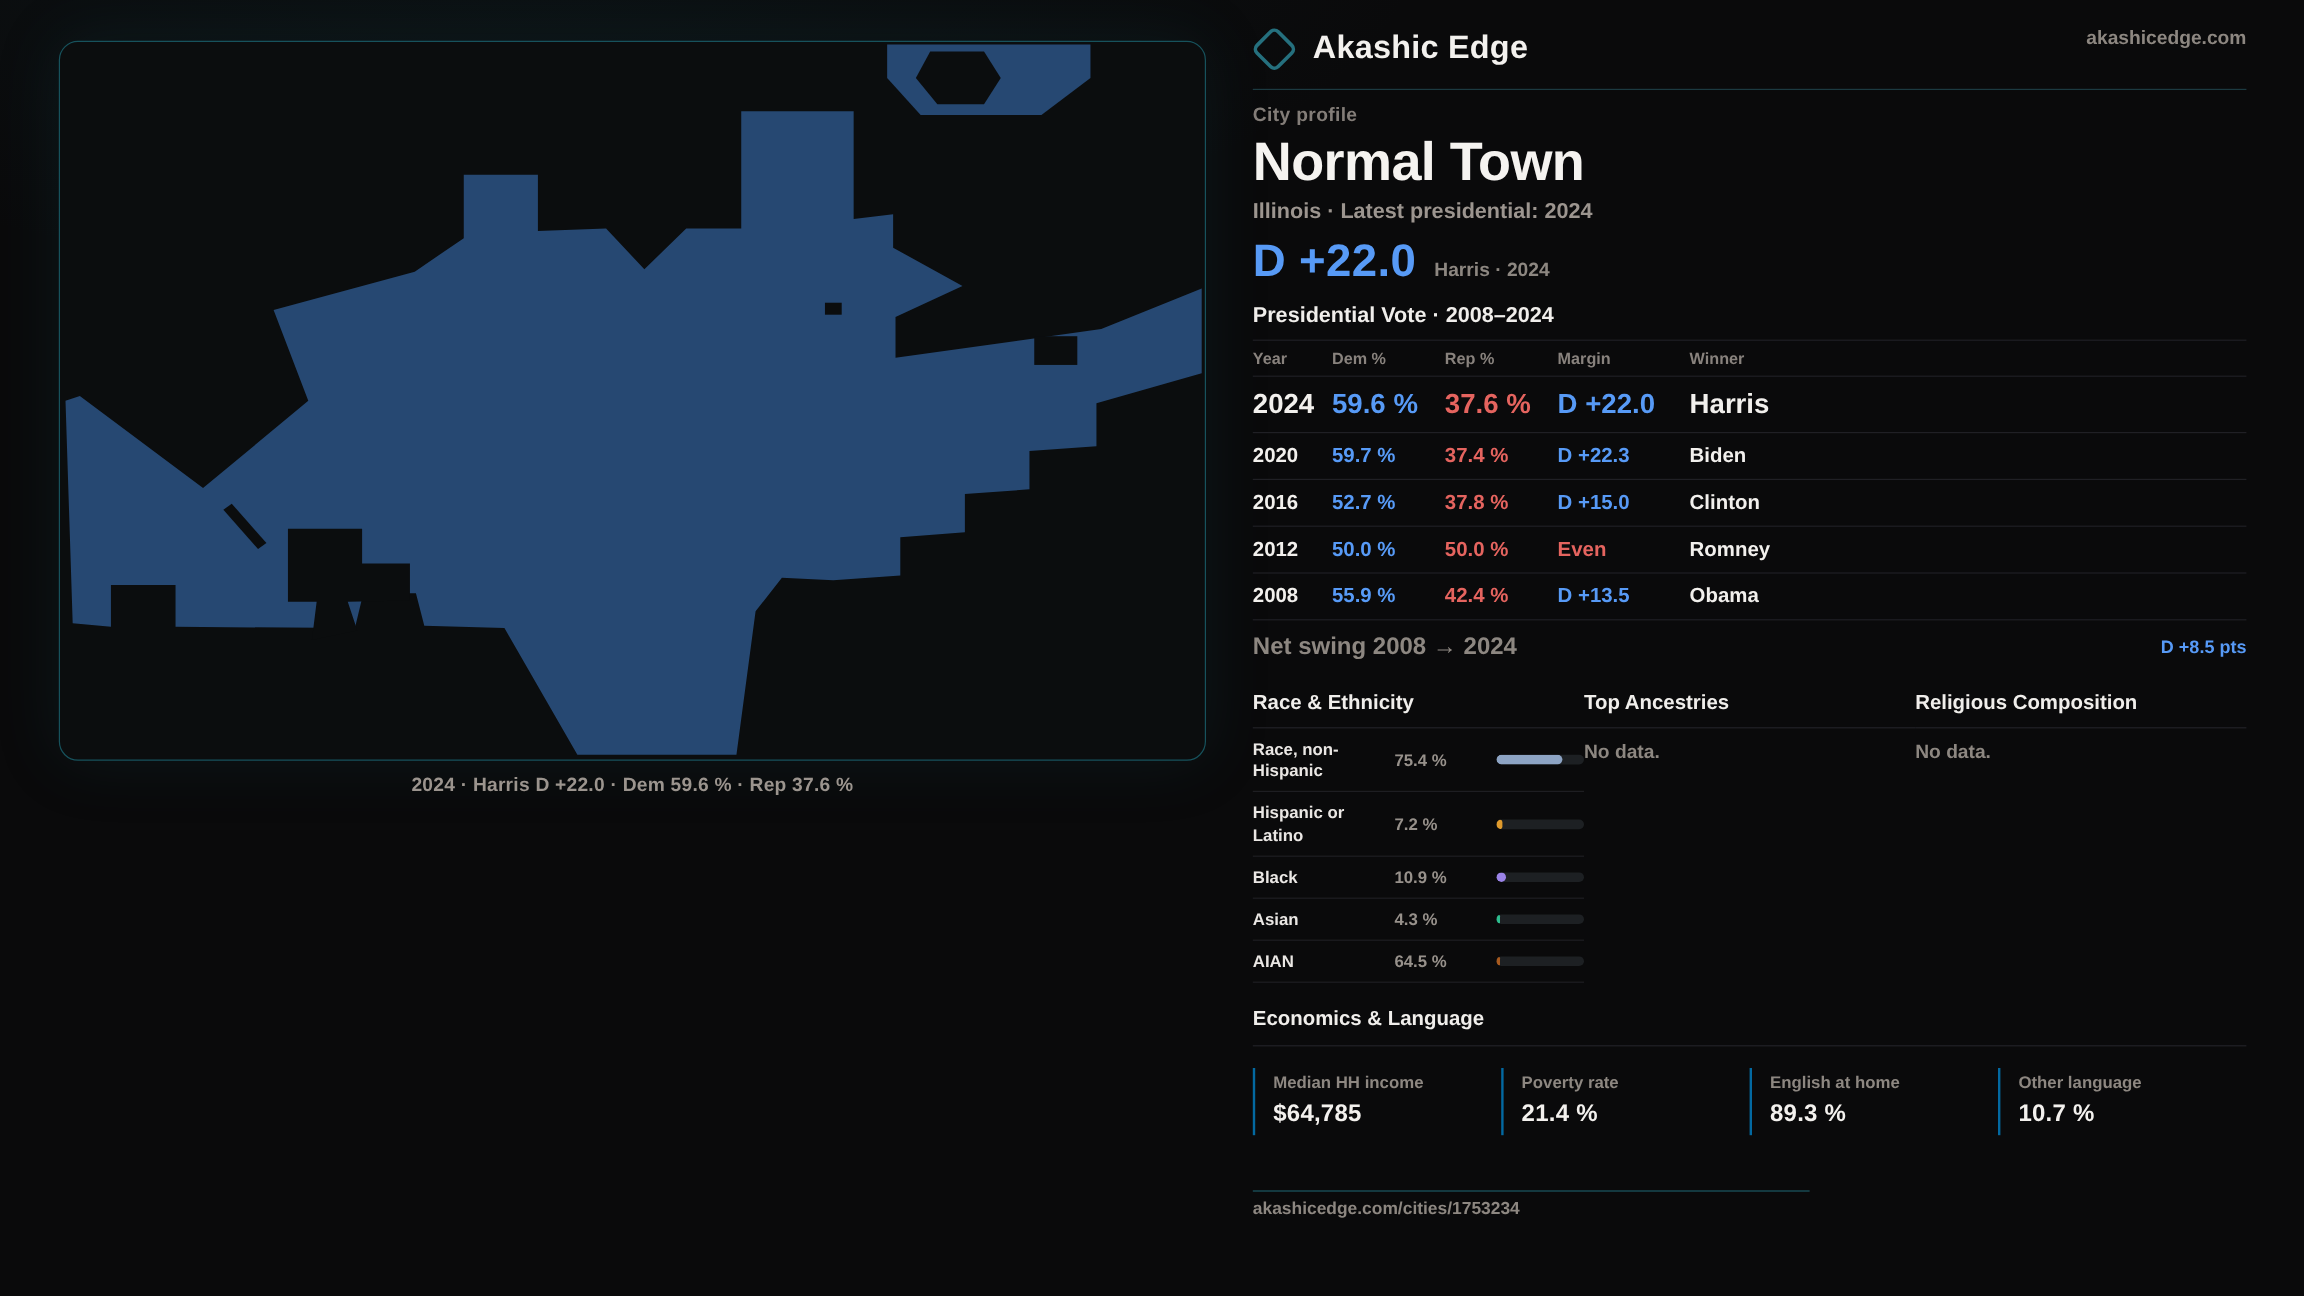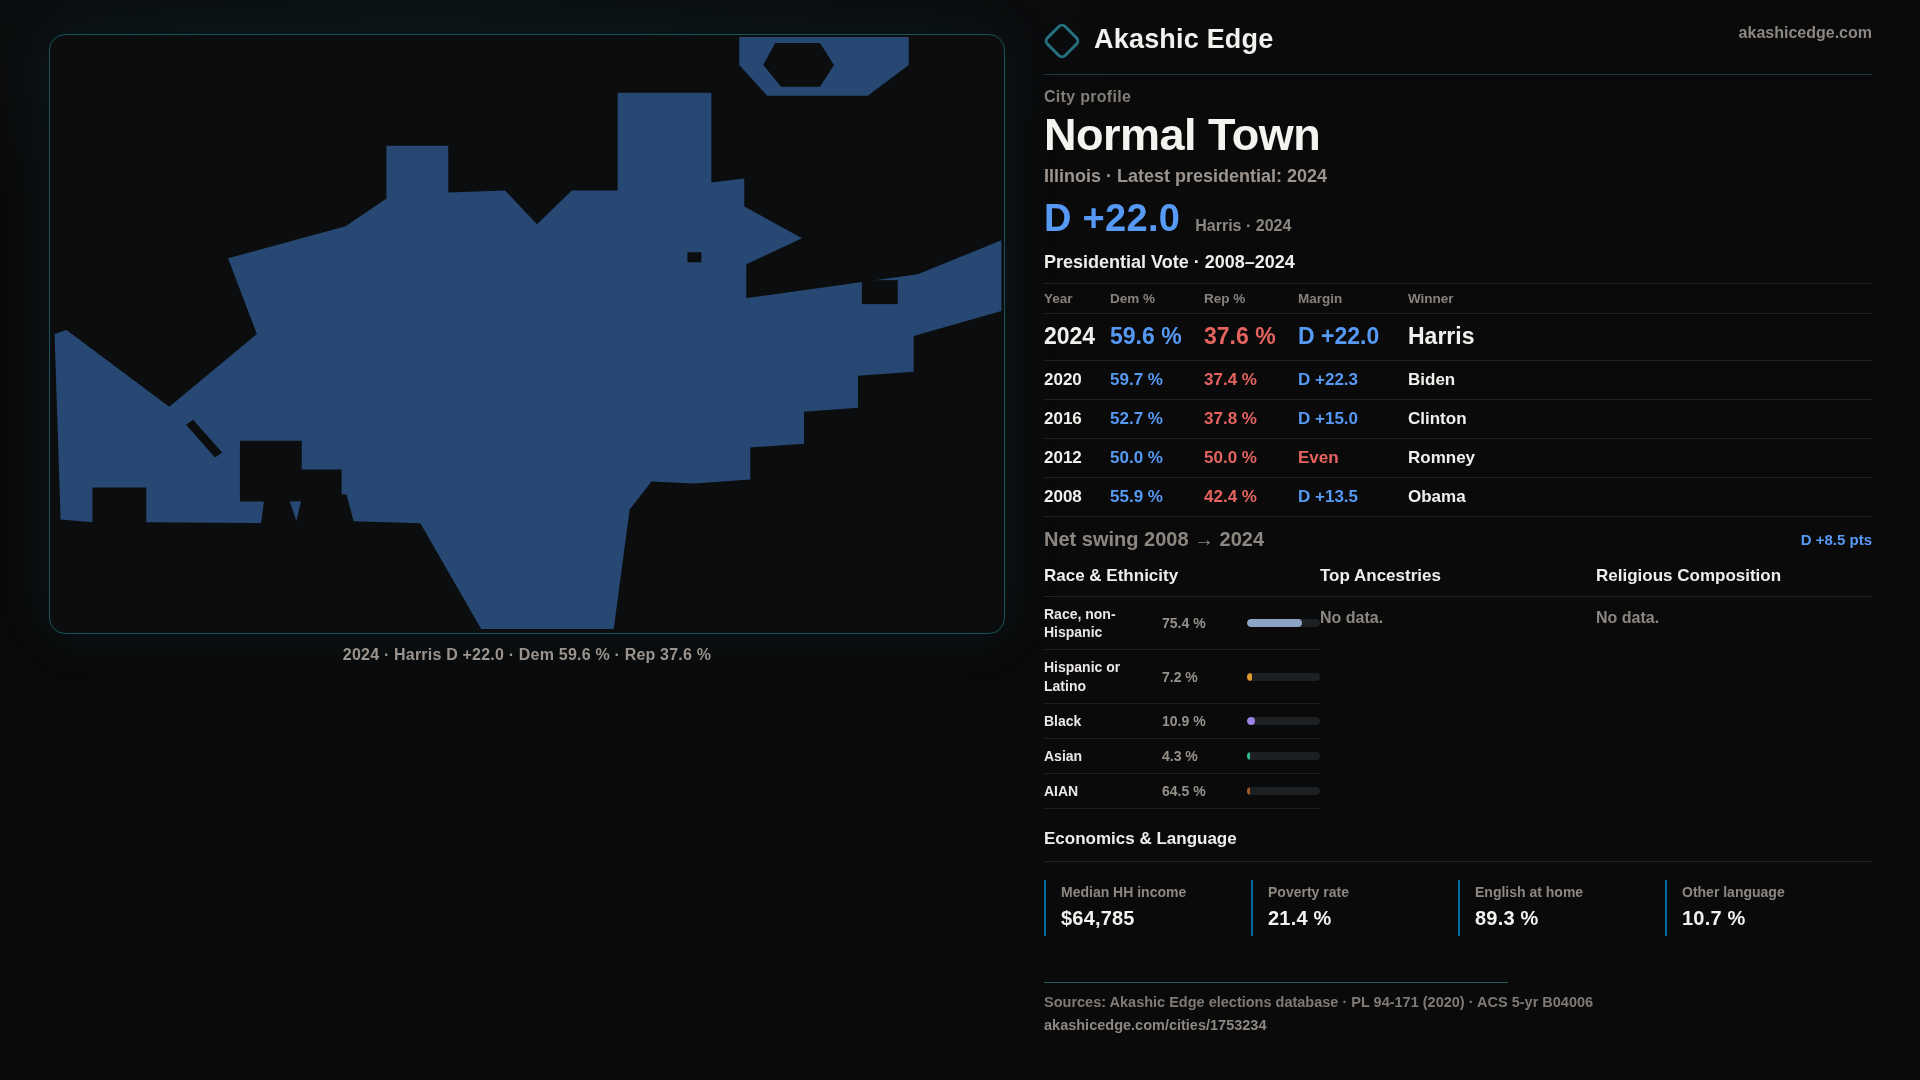--- a/index.html
+++ b/index.html
@@ -57,21 +57,21 @@
   .vt-row.featured{font-size:23px;padding:9px 0 10px;}
   .vt-row.normal{font-size:17px;}
   .vt .year,.vt .winner{font-weight:700;color:#f2f0ed;}
   .vt .dem{font-weight:700;color:var(--blue);}
   .vt .rep{font-weight:700;color:var(--red);}
   .vt .m-dem{font-weight:700;color:var(--blue);}
   .vt .m-even{font-weight:700;color:var(--red);}
   .netswing{display:flex;align-items:center;border-top:1px solid #202025;padding:11px 0 13px;}
   .netswing-label{font-size:20px;font-weight:600;color:#8d8781;}
   .netswing-value{margin-left:auto;font-size:15px;font-weight:700;color:var(--blue);}
-  .cols3{display:grid;grid-template-columns:1fr 1fr 1fr;margin-top:2px;}
+  .cols3{display:grid;grid-template-columns:1fr 1fr 1fr;margin-top:12px;}
   .col h3{font-size:17px;font-weight:700;color:#f0eeeb;padding-bottom:10px;border-bottom:1px solid var(--div);}
   .race-row{display:flex;align-items:center;padding:8px 0;border-bottom:1px solid var(--div-soft);min-height:33px;}
   .race-label{flex:0 0 118px;font-size:14px;font-weight:700;color:#eae7e4;line-height:1.3;}
   .race-value{flex:1;font-size:14px;font-weight:600;color:#97918b;}
   .bar-track{flex:0 0 73px;height:8px;border-radius:4px;background:var(--track);overflow:hidden;}
   .bar-fill{height:8px;border-radius:4px;}
   .no-data{padding-top:12px;font-size:16px;font-weight:600;color:#8d8781;}
   .econ-title{margin-top:20px;font-size:17px;font-weight:700;color:#f0eeeb;padding-bottom:12px;border-bottom:1px solid var(--div);}
   .stats{display:grid;grid-template-columns:1fr 1fr 1fr 1fr;margin-top:18px;}
   .stat{border-left:2px solid #0369a1;padding:4px 0 6px 15px;}
@@ -238,17 +238,16 @@
       <div class="stat-value">89.3 %</div>
     </div>
     <div class="stat">
       <div class="stat-label">Other language</div>
       <div class="stat-value">10.7 %</div>
     </div>
   </div>
 
   <div class="footer">
     <div class="footer-rule"></div>
-    <div class="sources">Sources: Akashic Edge elections database · PL 94-171 (2020) · ACS 5-yr B04006</div>
     <a class="permalink" href="#">akashicedge.com/cities/1753234</a>
   </div>
 
 </div>
 
 </body></html>

